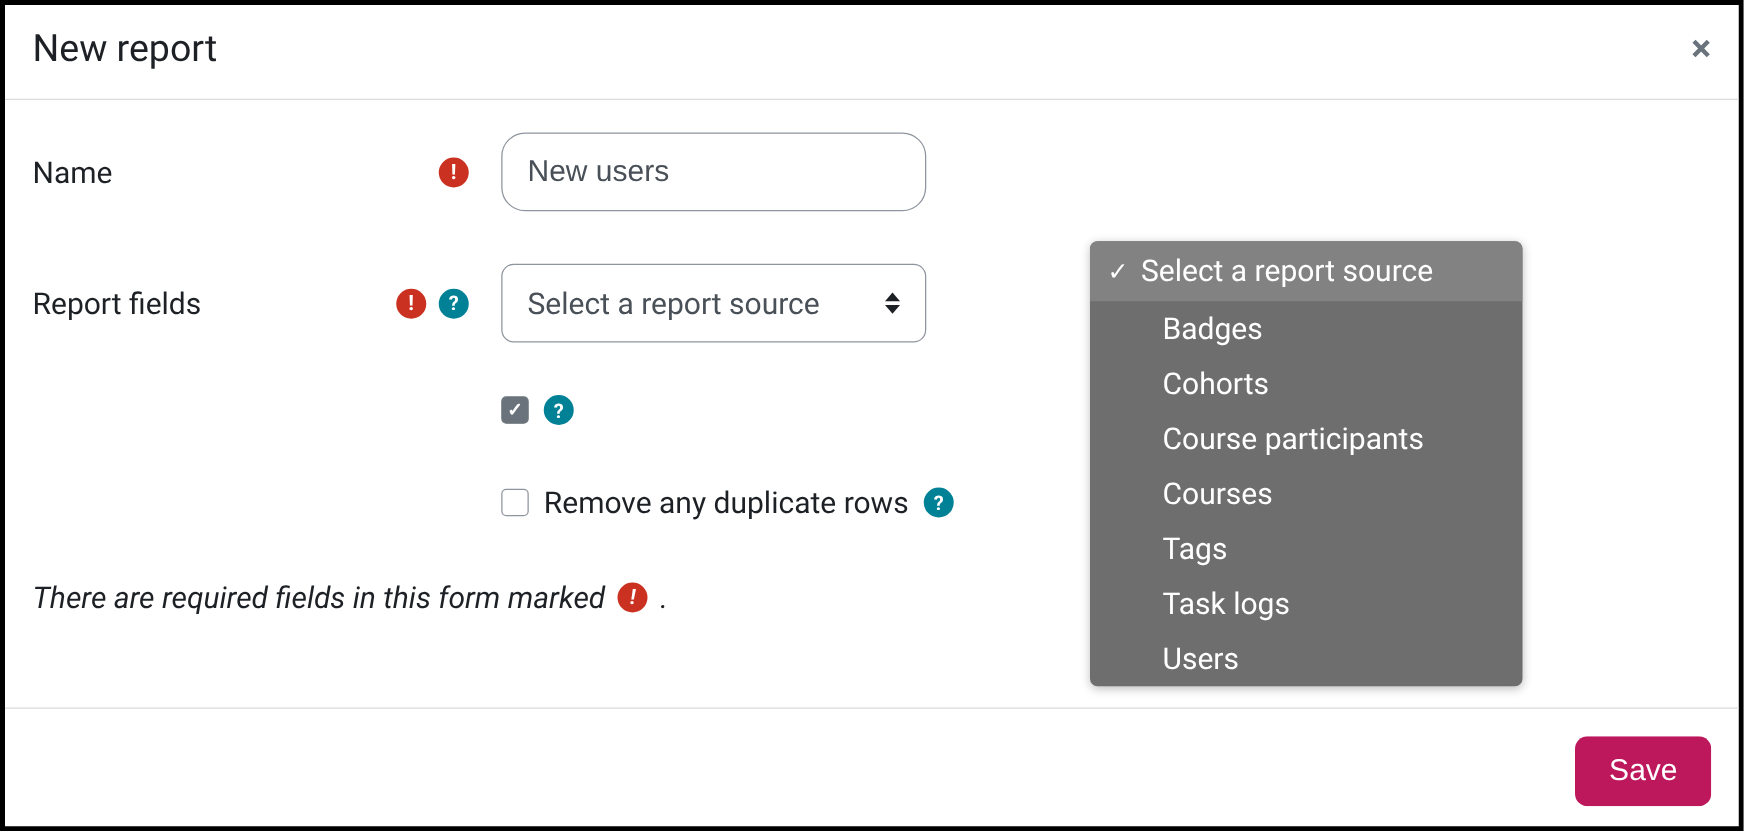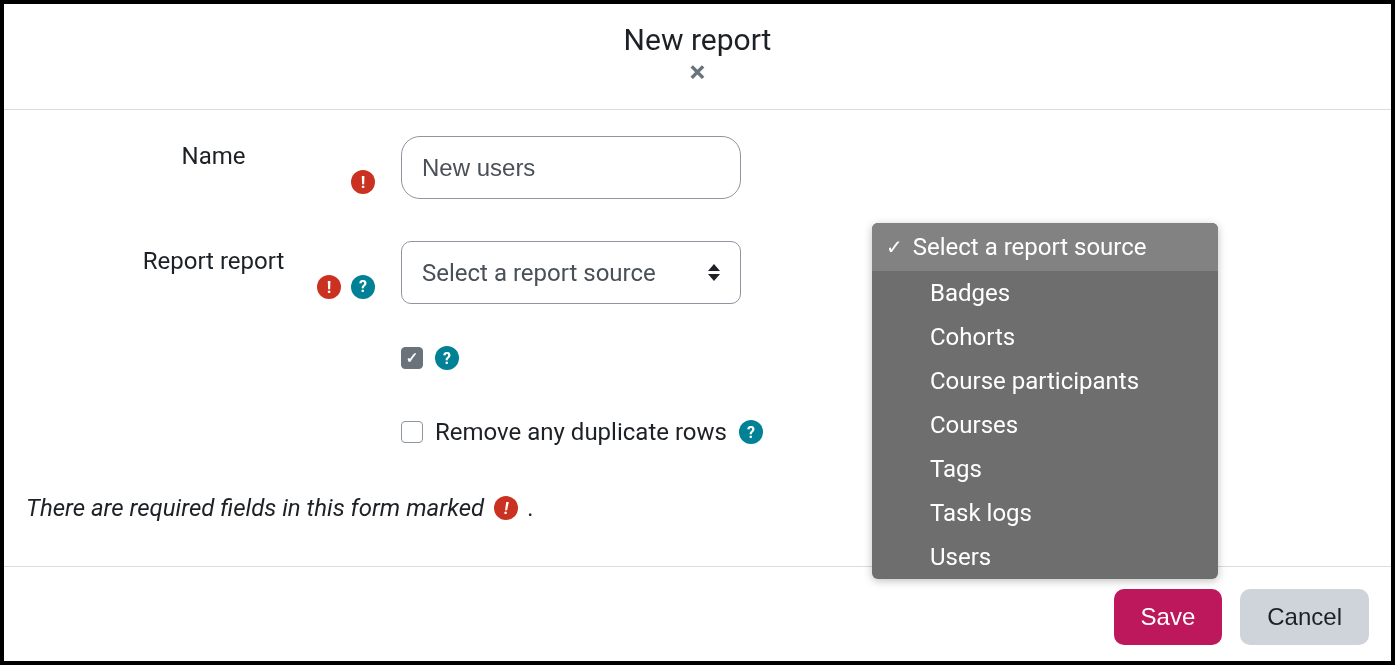--- a/index.html
+++ b/index.html
@@ -22,21 +22,20 @@
     inset: 0;
     display: flex;
     flex-direction: column;
   }
   .modal-header {
     display: flex;
     align-items: center;
     justify-content: space-between;
     padding: 18px 22px 22px 22px;
     border-bottom: 1px solid #dcdcdc;
-    flex-direction: column;
   }
   .modal-title {
     font-size: 30px;
     font-weight: 400;
     color: #1d2125;
   }
   .close-x {
     font-size: 30px;
     color: #6a737b;
     cursor: pointer;
@@ -52,21 +51,20 @@
     display: flex;
     align-items: center;
     margin-bottom: 42px;
   }
   .label-col {
     width: 375px;
     display: flex;
     align-items: center;
     font-size: 24px;
     color: #1d2125;
-    flex-direction: column;
   }
   .label-text {
     flex: none;
   }
   .icons-right {
     margin-left: auto;
     display: flex;
     align-items: center;
     gap: 10px;
     padding-right: 26px;
@@ -260,21 +258,21 @@
             <span class="req-icon">!</span>
           </span>
         </div>
         <div class="control-col">
           <input class="text-input" type="text" value="New users" style="">
         </div>
       </div>
 
       <div class="form-row">
         <div class="label-col">
-          <span class="label-text">Report report</span>
+          <span class="label-text">Report fields</span>
           <span class="icons-right">
             <span class="req-icon">!</span>
             <span class="help-icon">?</span>
           </span>
         </div>
         <div class="control-col">
           <div class="select-wrap">
             <span class="select-text">Select a report source</span>
             <span class="select-caret">
               <span class="caret-up"></span>
@@ -312,17 +310,16 @@
         <div class="dd-option">Courses</div>
         <div class="dd-option">Tags</div>
         <div class="dd-option">Task logs</div>
         <div class="dd-option">Users</div>
       </div>
 
     </div>
 
     <div class="modal-footer">
       <button class="btn btn-primary">Save</button>
-      <button class="btn btn-secondary">Cancel</button>
     </div>
 
   </div>
 </div>
 
 </body></html>

